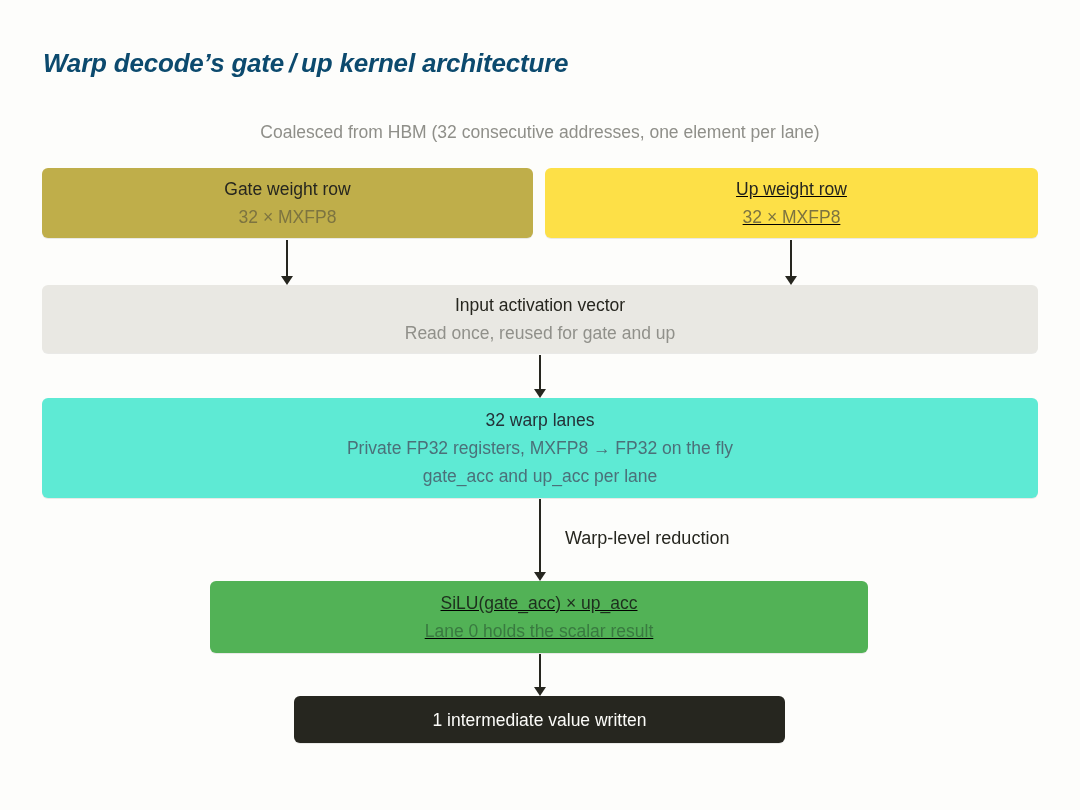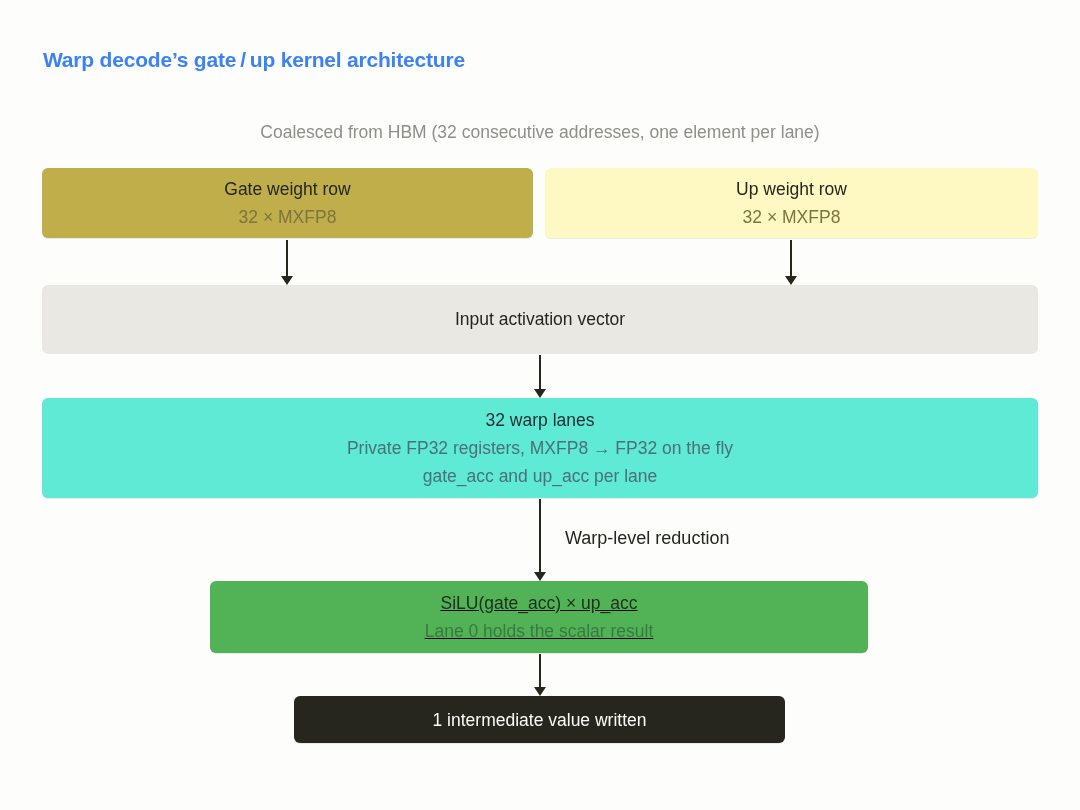--- a/index.html
+++ b/index.html
@@ -12,24 +12,25 @@
     width: 1080px;
     height: 810px;
     background: #fdfdfb;
     overflow: hidden;
   }
   .page-title {
     position: absolute;
     left: 43px;
     top: 48px;
     margin: 0;
-    font-size: 21px;
+    font-size: 26px;
     font-weight: 700;
     letter-spacing: -0.2px;
-    color: #3b82f6;
+    color: #0c4a6e;
+    font-style: italic;
   }
   .diagram-subtitle {
     position: absolute;
     left: 0;
     top: 122px;
     width: 1080px;
     text-align: center;
     font-size: 17.5px;
     color: #8f8f89;
   }
@@ -88,36 +89,37 @@
 
   <h1 class="page-title">Warp decode’s gate / up kernel architecture</h1>
 
   <div class="diagram-subtitle">Coalesced from HBM (32 consecutive addresses, one element per lane)</div>
 
   <div class="node node-gate" style="background-color: rgb(191, 174, 74);">
     <div class="node-title" style="color: rgb(38, 38, 31);">Gate weight row</div>
     <div class="node-sub" style="color: rgb(125, 116, 64);">32 × MXFP8</div>
   </div>
 
-  <div class="node node-up" style="background-color: #fef9c3;">
+  <div class="node node-up" style="background-color: #fde047; text-decoration: underline;">
     <div class="node-title" style="color: rgb(38, 38, 31);">Up weight row</div>
     <div class="node-sub" style="color: rgb(125, 116, 64);">32 × MXFP8</div>
   </div>
 
   <div class="arrow arrow-gate">
     <div class="shaft"></div>
     <div class="head"></div>
   </div>
   <div class="arrow arrow-up">
     <div class="shaft"></div>
     <div class="head"></div>
   </div>
 
   <div class="node node-input" style="background-color: rgb(233, 232, 227);">
     <div class="node-title" style="color: rgb(38, 38, 31);">Input activation vector</div>
+    <div class="node-sub" style="color: rgb(144, 144, 138);">Read once, reused for gate and up</div>
   </div>
 
   <div class="arrow arrow-input">
     <div class="shaft"></div>
     <div class="head"></div>
   </div>
 
   <div class="node node-warp" style="background-color: #5eead4;">
     <div class="node-title" style="color: rgb(36, 50, 56);">32 warp lanes</div>
     <div class="node-sub" style="color: rgb(75, 112, 121);">Private FP32 registers, MXFP8 → FP32 on the fly</div>

